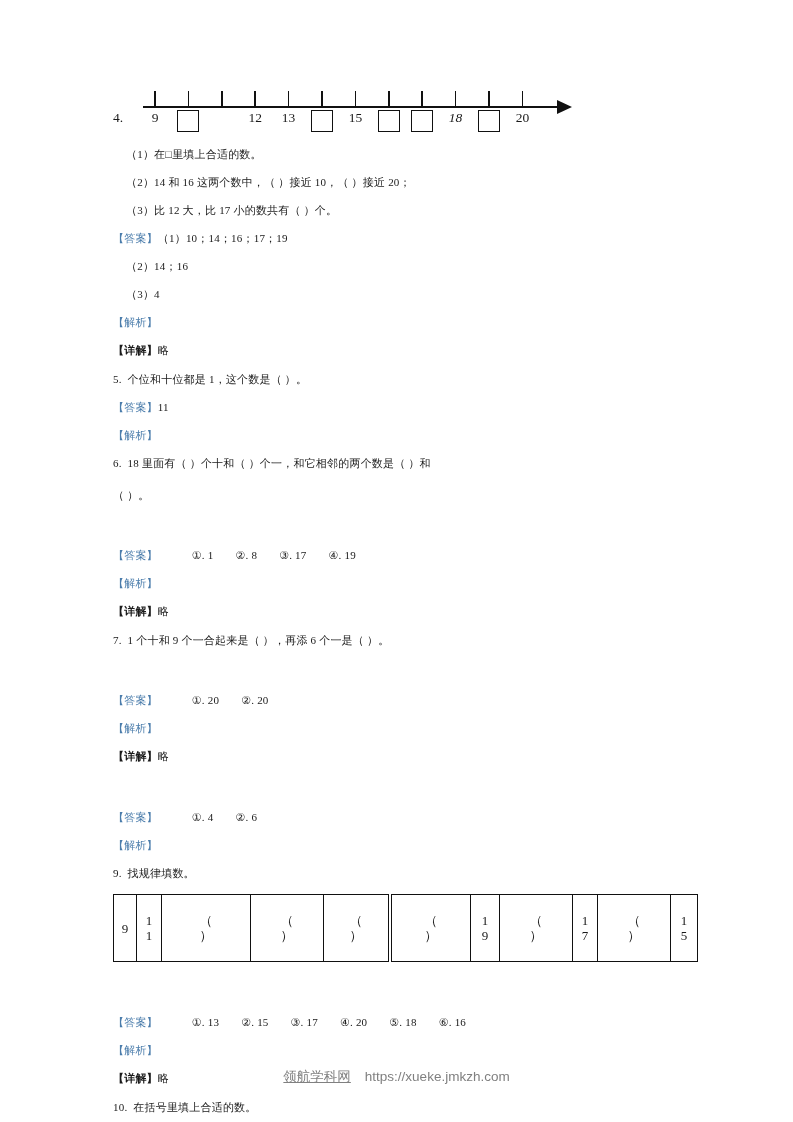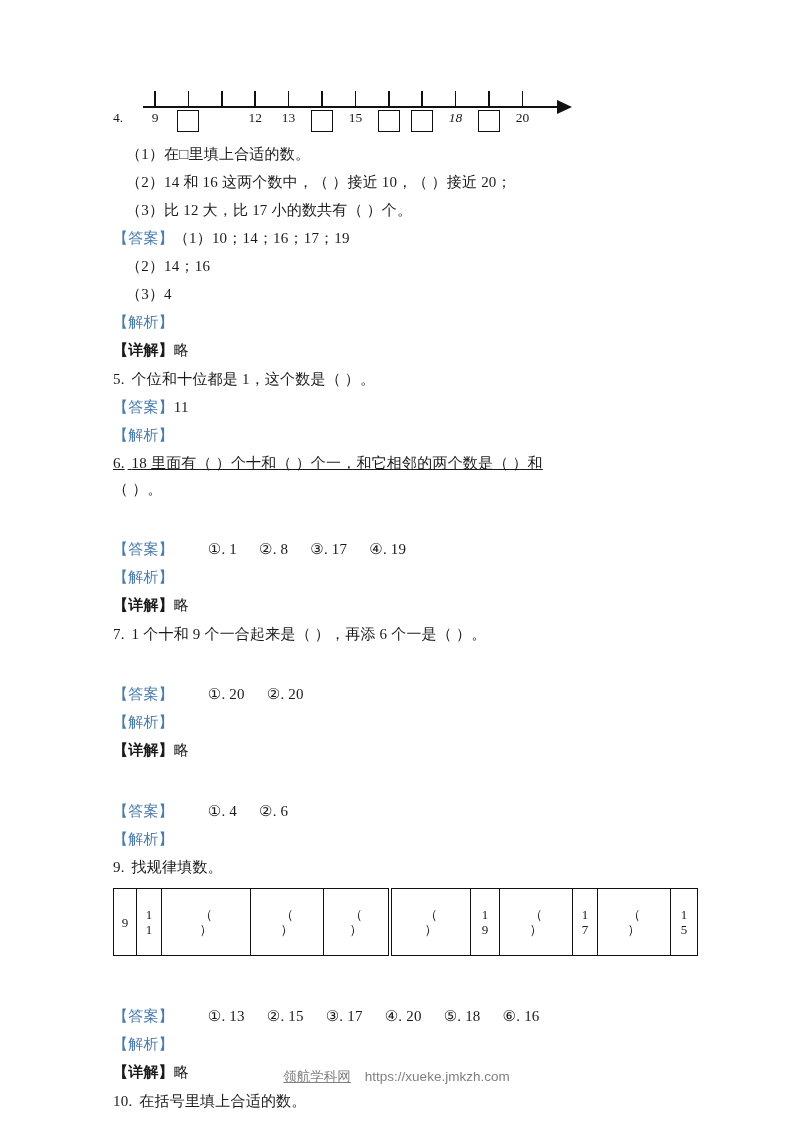--- a/index.html
+++ b/index.html
@@ -83,31 +83,30 @@
     width: 22px;
     height: 22px;
     border: 1.4px solid #111;
     background: #fff;
     transform: translateX(-50%);
     box-sizing: border-box;
   }
 
   
   .line {
-    font-size: 15px;
+    font-size: 11px;
     line-height: 17px;
     margin: 0 0 11px 0;
     letter-spacing: 0.2px;
   }
   .line.sub {
     margin-left: 13px;
   }
   .line.tight {
-    margin-bottom: 9px;
-    text-decoration: underline;
+    margin-bottom: 15px;
   }
   .tag-ans, .tag-ana {
     color: #4a7cab;
   }
   .tag-det {
     color: #1a1a1a;
     font-weight: bold;
     font-family: Liberation Mono, monospace;
   }
   .blk {

